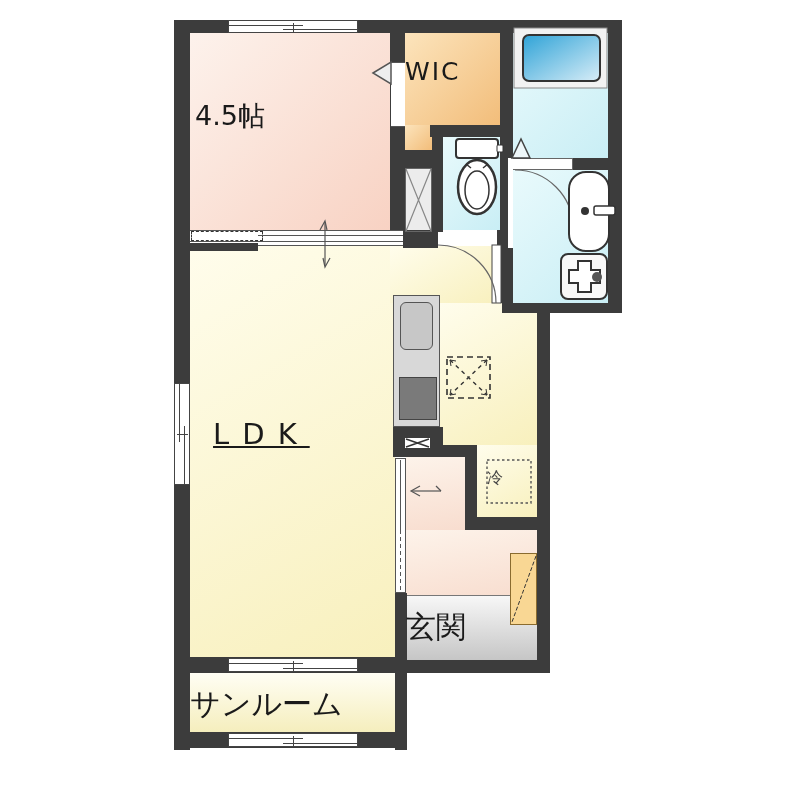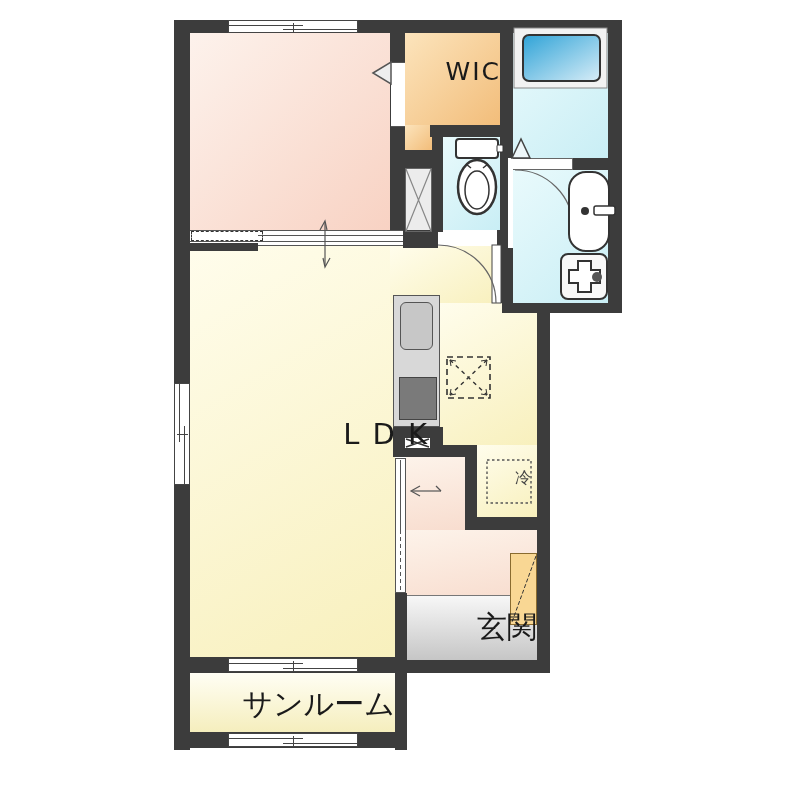--- a/index.html
+++ b/index.html
@@ -13,21 +13,21 @@
   .r-wet{background:linear-gradient(135deg,#e9fafc 0%,#c9eef5 100%);}
   .r-ldk{background:linear-gradient(150deg,#fffdec 0%,#f8f0bd 100%);}
   .r-hall{background:linear-gradient(170deg,#fdf3ea 0%,#f8ddcf 100%);}
   .r-genkan{background:linear-gradient(180deg,#f7f7f7 0%,#c5c5c5 100%);border-top:1px solid #777;}
   .r-sunroom{background:linear-gradient(180deg,#fffef4 0%,#f5eebd 100%);}
   .r-ps{background:#ececec;}
   .r-shoe{background:#f9d794;border:1px solid #8a6b2f;}
   .whitebox{position:absolute;background:#ffffff;}
   .win{position:absolute;background:#ffffff;border:1px solid #444;box-sizing:border-box;}
   .win .l{position:absolute;background:#444;}
-  .label{position:absolute;text-align:right;line-height:1.15;white-space:nowrap;}
+  .label{position:absolute;text-align:left;line-height:1.15;white-space:nowrap;}
   svg{position:absolute;left:0;top:0;}
 </style>
 </head>
 <body>
 
 <div id="canvas">
 
   <div class="room r-yoshitsu" style="left:190px;top:33px;width:200px;height:197px;"></div>
   <div class="room r-wic" style="left:405px;top:33px;width:95px;height:92px;"></div>
   <div class="room r-wic" style="left:405px;top:125px;width:27px;height:25px;"></div>
@@ -180,25 +180,26 @@
       <path d="M330,258 L325,267 L323,258"></path>
     </g>
     <g stroke="#555" stroke-width="1.2" fill="none">
       <path d="M412,491 L441,491"></path>
       <path d="M420,486 L411,491 L420,496"></path>
       <path d="M436,486 L441,491"></path>
     </g>
   </svg>
 
   <div class="label" style="left:195px;top:100px;width:200px;font-size:27px;">
+    <div>4.5帖</div>
   </div>
 
   <div class="label" style="left:405px;top:58px;width:96px;font-size:25px;letter-spacing:2px;">WIC</div>
 
-  <div class="label" style="left:200px;top:418px;width:240px;font-size:29px;">
+  <div class="label" style="left:200px;top:418px;width:240px;font-size:29px;text-decoration:underline;">
     <div style="letter-spacing:0.45em;margin-left:0.45em;">LDK</div>
   </div>
 
   <div class="label" style="left:406px;top:610px;width:131px;font-size:30px;">玄関</div>
 
   <div class="label" style="left:190px;top:687px;width:205px;font-size:30px;">サンルーム</div>
 
   <div class="label" style="left:487px;top:469px;width:44px;font-size:16px;color:#444;">冷</div>
 
 </div>

